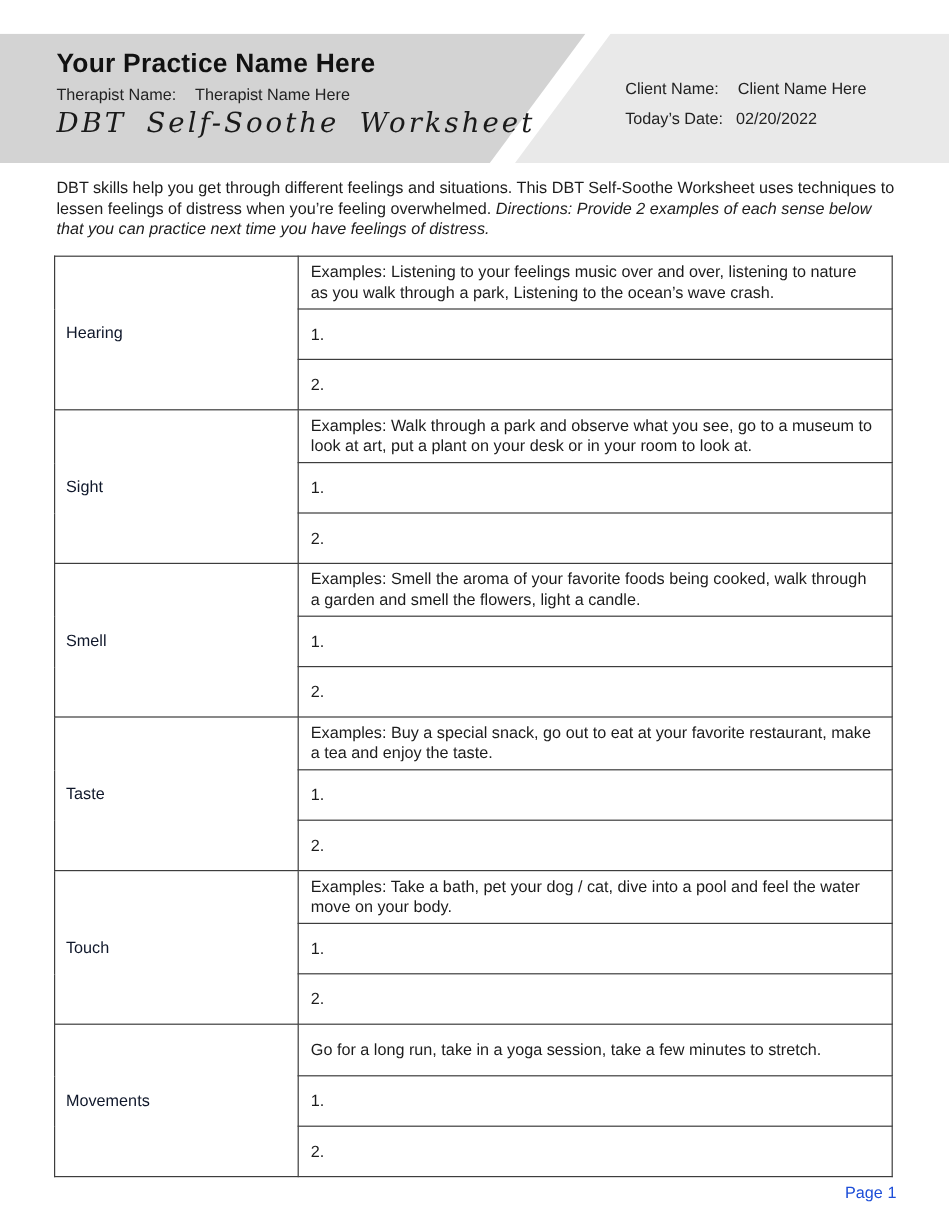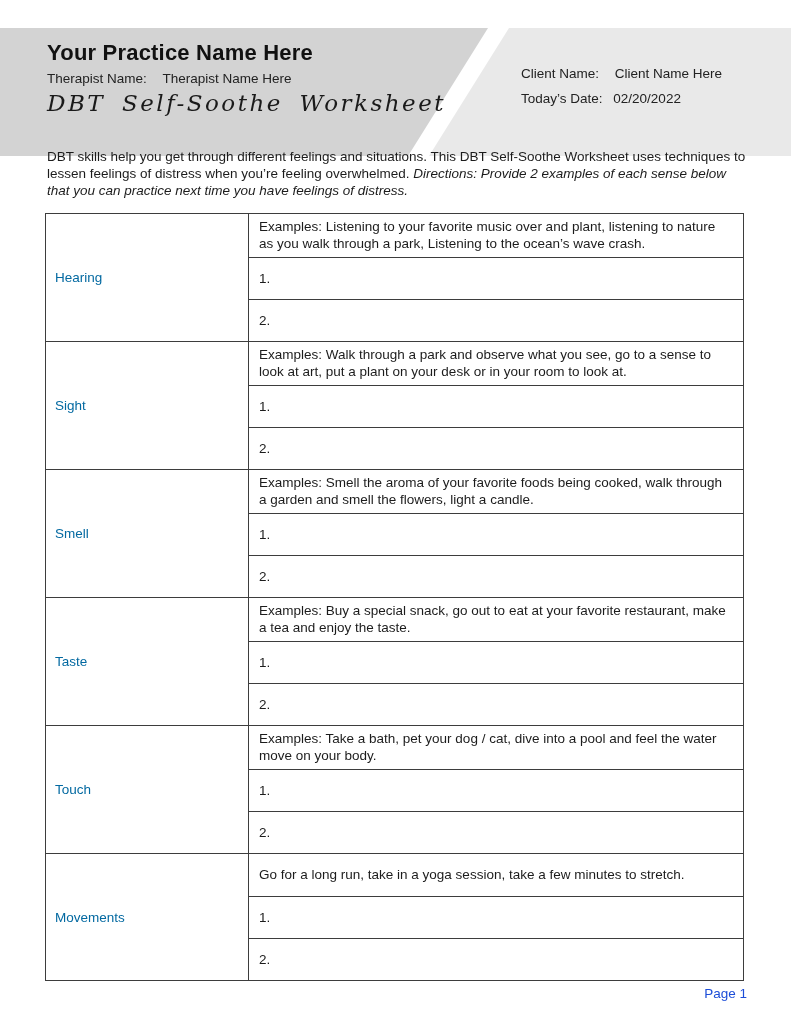--- a/index.html
+++ b/index.html
@@ -16,21 +16,21 @@
     position: absolute;
     left: 0; top: 0;
     width: 791px; height: 1024px;
     background: #ffffff;
   }
 
   
   .header-band {
     position: absolute;
     left: 0; top: 28px;
-    width: 791px; height: 128px;
+    width: 791px; height: 108px;
   }
   .band-left {
     position: absolute; left: 0; top: 0;
     width: 100%; height: 100%;
     background: #d3d3d3;
     clip-path: polygon(0 0, 488px 0, 408px 100%, 0 100%);
   }
   .band-right {
     position: absolute; left: 0; top: 0;
     width: 100%; height: 100%;
@@ -89,21 +89,21 @@
     table-layout: fixed;
   }
   table.senses, table.senses td {
     border: 1.4px solid #3d3d3d;
   }
   td.sense-cell {
     width: 203px;
     vertical-align: middle;
     padding-left: 9px;
     font-size: 13.5px;
-    color: #0369a1;
+    color: #0f172a;
     background: #ffffff;
   }
   td.example-cell {
     height: 43px;
     vertical-align: middle;
     padding: 5px 12px 5px 10px;
     font-size: 13.5px;
     line-height: 16.5px;
     color: #1c1c1c;
     background: #ffffff;
@@ -155,32 +155,32 @@
     </div>
   </div>
 
   <p class="intro"><span>DBT skills help you get through different feelings and situations. This DBT Self-Soothe Worksheet uses techniques to lessen feelings of distress when you’re feeling overwhelmed. </span><span class="directions">Directions: Provide 2 examples of each sense below that you can practice next time you have feelings of distress.</span></p>
 
   <table class="senses">
     <tbody>
 
       <tr>
         <td class="sense-cell" rowspan="3">Hearing</td>
-        <td class="example-cell">Examples: Listening to your favorite music over and plant, listening to nature as you walk through a park, Listening to the ocean’s wave crash.</td>
+        <td class="example-cell">Examples: Listening to your feelings music over and over, listening to nature as you walk through a park, Listening to the ocean’s wave crash.</td>
       </tr>
       <tr>
         <td class="answer-cell">1.</td>
       </tr>
       <tr>
         <td class="answer-cell">2.</td>
       </tr>
 
       <tr>
         <td class="sense-cell" rowspan="3">Sight</td>
-        <td class="example-cell">Examples: Walk through a park and observe what you see, go to a sense to look at art, put a plant on your desk or in your room to look at.</td>
+        <td class="example-cell">Examples: Walk through a park and observe what you see, go to a museum to look at art, put a plant on your desk or in your room to look at.</td>
       </tr>
       <tr>
         <td class="answer-cell">1.</td>
       </tr>
       <tr>
         <td class="answer-cell">2.</td>
       </tr>
 
       <tr>
         <td class="sense-cell" rowspan="3">Smell</td>

